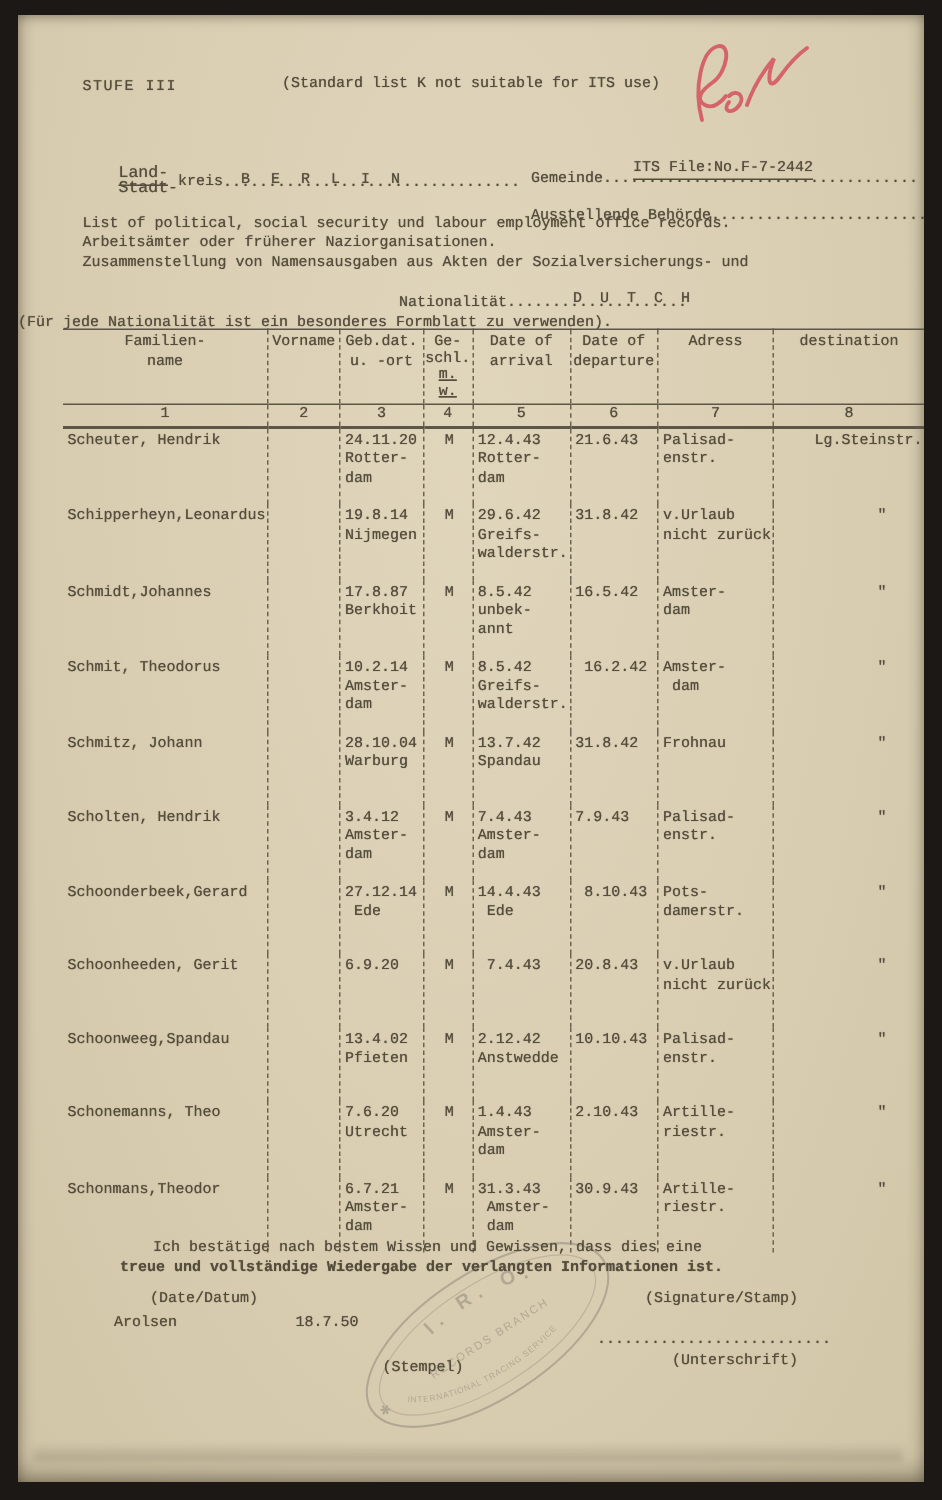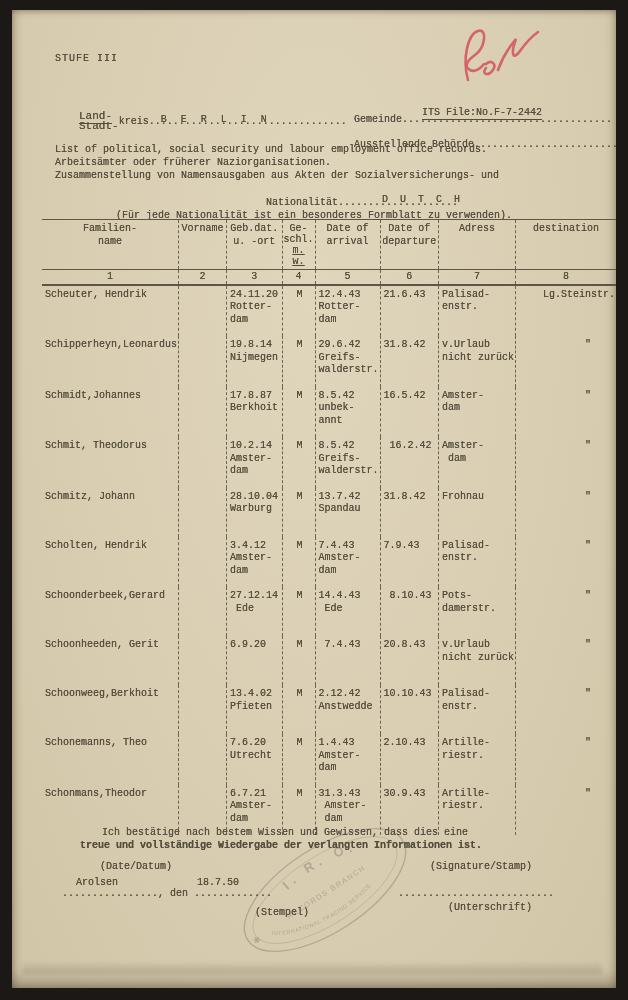--- a/index.html
+++ b/index.html
@@ -46,21 +46,21 @@
   .fill{position:relative;display:inline-block;white-space:pre;}
   .fill .over{position:absolute;left:12px;top:-2px;letter-spacing:4px;white-space:pre;}
   .fill .over.file{left:14px;top:-7px;letter-spacing:0;border-bottom:1px solid var(--ink);}
   .row-land{left:43px;top:88px;}
   .row-gemeinde{left:318px;top:90px;}
   .row-behoerde{left:318px;top:115px;}
 
   .desc{left:43px;top:133px;}
   .nat-line{left:0;top:186px;width:100%;text-align:center;margin-left:48px;}
   .nat-line .fill .over{top:-3px;letter-spacing:3px;left:8px;padding-left:36px;}
-  .nat-note{left:0;top:199px;width:100%;text-align:center;}
+  .nat-note{left:0;top:199px;width:100%;}
 
   
   table{position:absolute;left:30px;top:209px;border-collapse:collapse;table-layout:fixed;
         border-top:1.5px solid var(--ink-soft);}
   col.c1{width:95px}col.c2{width:62px}col.c3{width:67px}col.c4{width:33px}
   col.c5{width:51px}col.c6{width:65px}col.c7{width:55px}col.c8{width:88px}
   th,td{font-weight:normal;text-align:left;vertical-align:top;white-space:pre;
         font-size:10px;line-height:12.5px;text-shadow:0 0 .6px rgba(85,77,60,.85);}
   th{ text-align:center;padding:3px 1px 2px;height:46px;border-bottom:1px solid var(--ink-soft);}
   thead td{ text-align:center;height:15px;border-bottom:2px solid var(--ink-soft);padding-top:1px;}
@@ -87,20 +87,21 @@
   <svg class="red-mark" width="96" height="70" viewBox="0 0 96 70">
     <g fill="none" stroke="#d4525c" stroke-width="2.6" stroke-linecap="round" opacity="0.85">
       <path d="M20,56 C14,34 20,10 30,7 C40,4 37,24 27,31 C20,36 15,42 22,46 C27,49 33,44 36,40"></path>
       <path d="M38,44 C33,50 40,53 45,46 C49,40 43,35 38,40"></path>
       <path d="M50,46 C55,32 62,22 68,15 C63,28 64,38 72,27 C77,20 83,13 90,8"></path>
     </g>
   </svg>
 
   <div class="abs t stufe">STUFE III</div>
   <div class="abs title-block">
+    <div class="t sub" style="white-space:normal">(Standard list K not suitable for ITS use)</div>
   </div>
 
   <div class="abs t row-land">
     <span class="stack"><span class="top t">Land-</span><br><span class="t">Stadt-</span></span><span class="t">kreis</span><span class="fill"><span class="t">.................................</span><span class="over t">B E R L I N</span></span>
   </div>
   <div class="abs t row-gemeinde">
     <span class="t">Gemeinde.</span><span class="fill"><span class="t">..................................</span><span class="over file t">ITS File:No.F-7-2442</span></span>
   </div>
   <div class="abs t row-behoerde">
     <span class="t">Ausstellende Behörde</span><span class="t">........................</span>
@@ -259,21 +260,21 @@
           <td></td>
           <td>6.9.20</td>
           <td class="sex">M</td>
           <td> 7.4.43</td>
           <td>20.8.43</td>
           <td>v.Urlaub
 nicht zurück</td>
           <td>           "</td>
       </tr>
       <tr>
-        <td>Schoonweeg,Berkhoit</td>
+        <td>Schoonweeg,Spandau</td>
           <td></td>
           <td>13.4.02
 Pfieten</td>
           <td class="sex">M</td>
           <td>2.12.42
 Anstwedde</td>
           <td>10.10.43</td>
           <td>Palisad-
 enstr.</td>
           <td>           "</td>
@@ -331,19 +332,18 @@
         <text x="12" y="80" font-size="9">✱</text>
       </g>
     </svg>
 
     <span class="t" style="left:90px;top:4px;">Ich bestätige nach bestem Wissen und Gewissen, dass dies eine</span>
     <span class="t" style="left:68px;top:17px;font-weight:bold;">treue und vollständige Wiedergabe der verlangten Informationen ist.</span>
     <span class="t" style="left:88px;top:38px;">(Date/Datum)</span>
     <span class="t" style="left:418px;top:38px;">(Signature/Stamp)</span>
     <span class="t" style="left:64px;top:54px;">Arolsen</span>
     <span class="t" style="left:185px;top:54px;">18.7.50</span>
-    <span class="t" style="left:50px;top:65px;">................, den .............</span>
     <span class="t" style="left:386px;top:65px;">..........................</span>
     <span class="t" style="left:436px;top:79px;">(Unterschrift)</span>
     <span class="t" style="left:243px;top:84px;">(Stempel)</span>
   </div>
 
 </div>
 
 </body></html>

